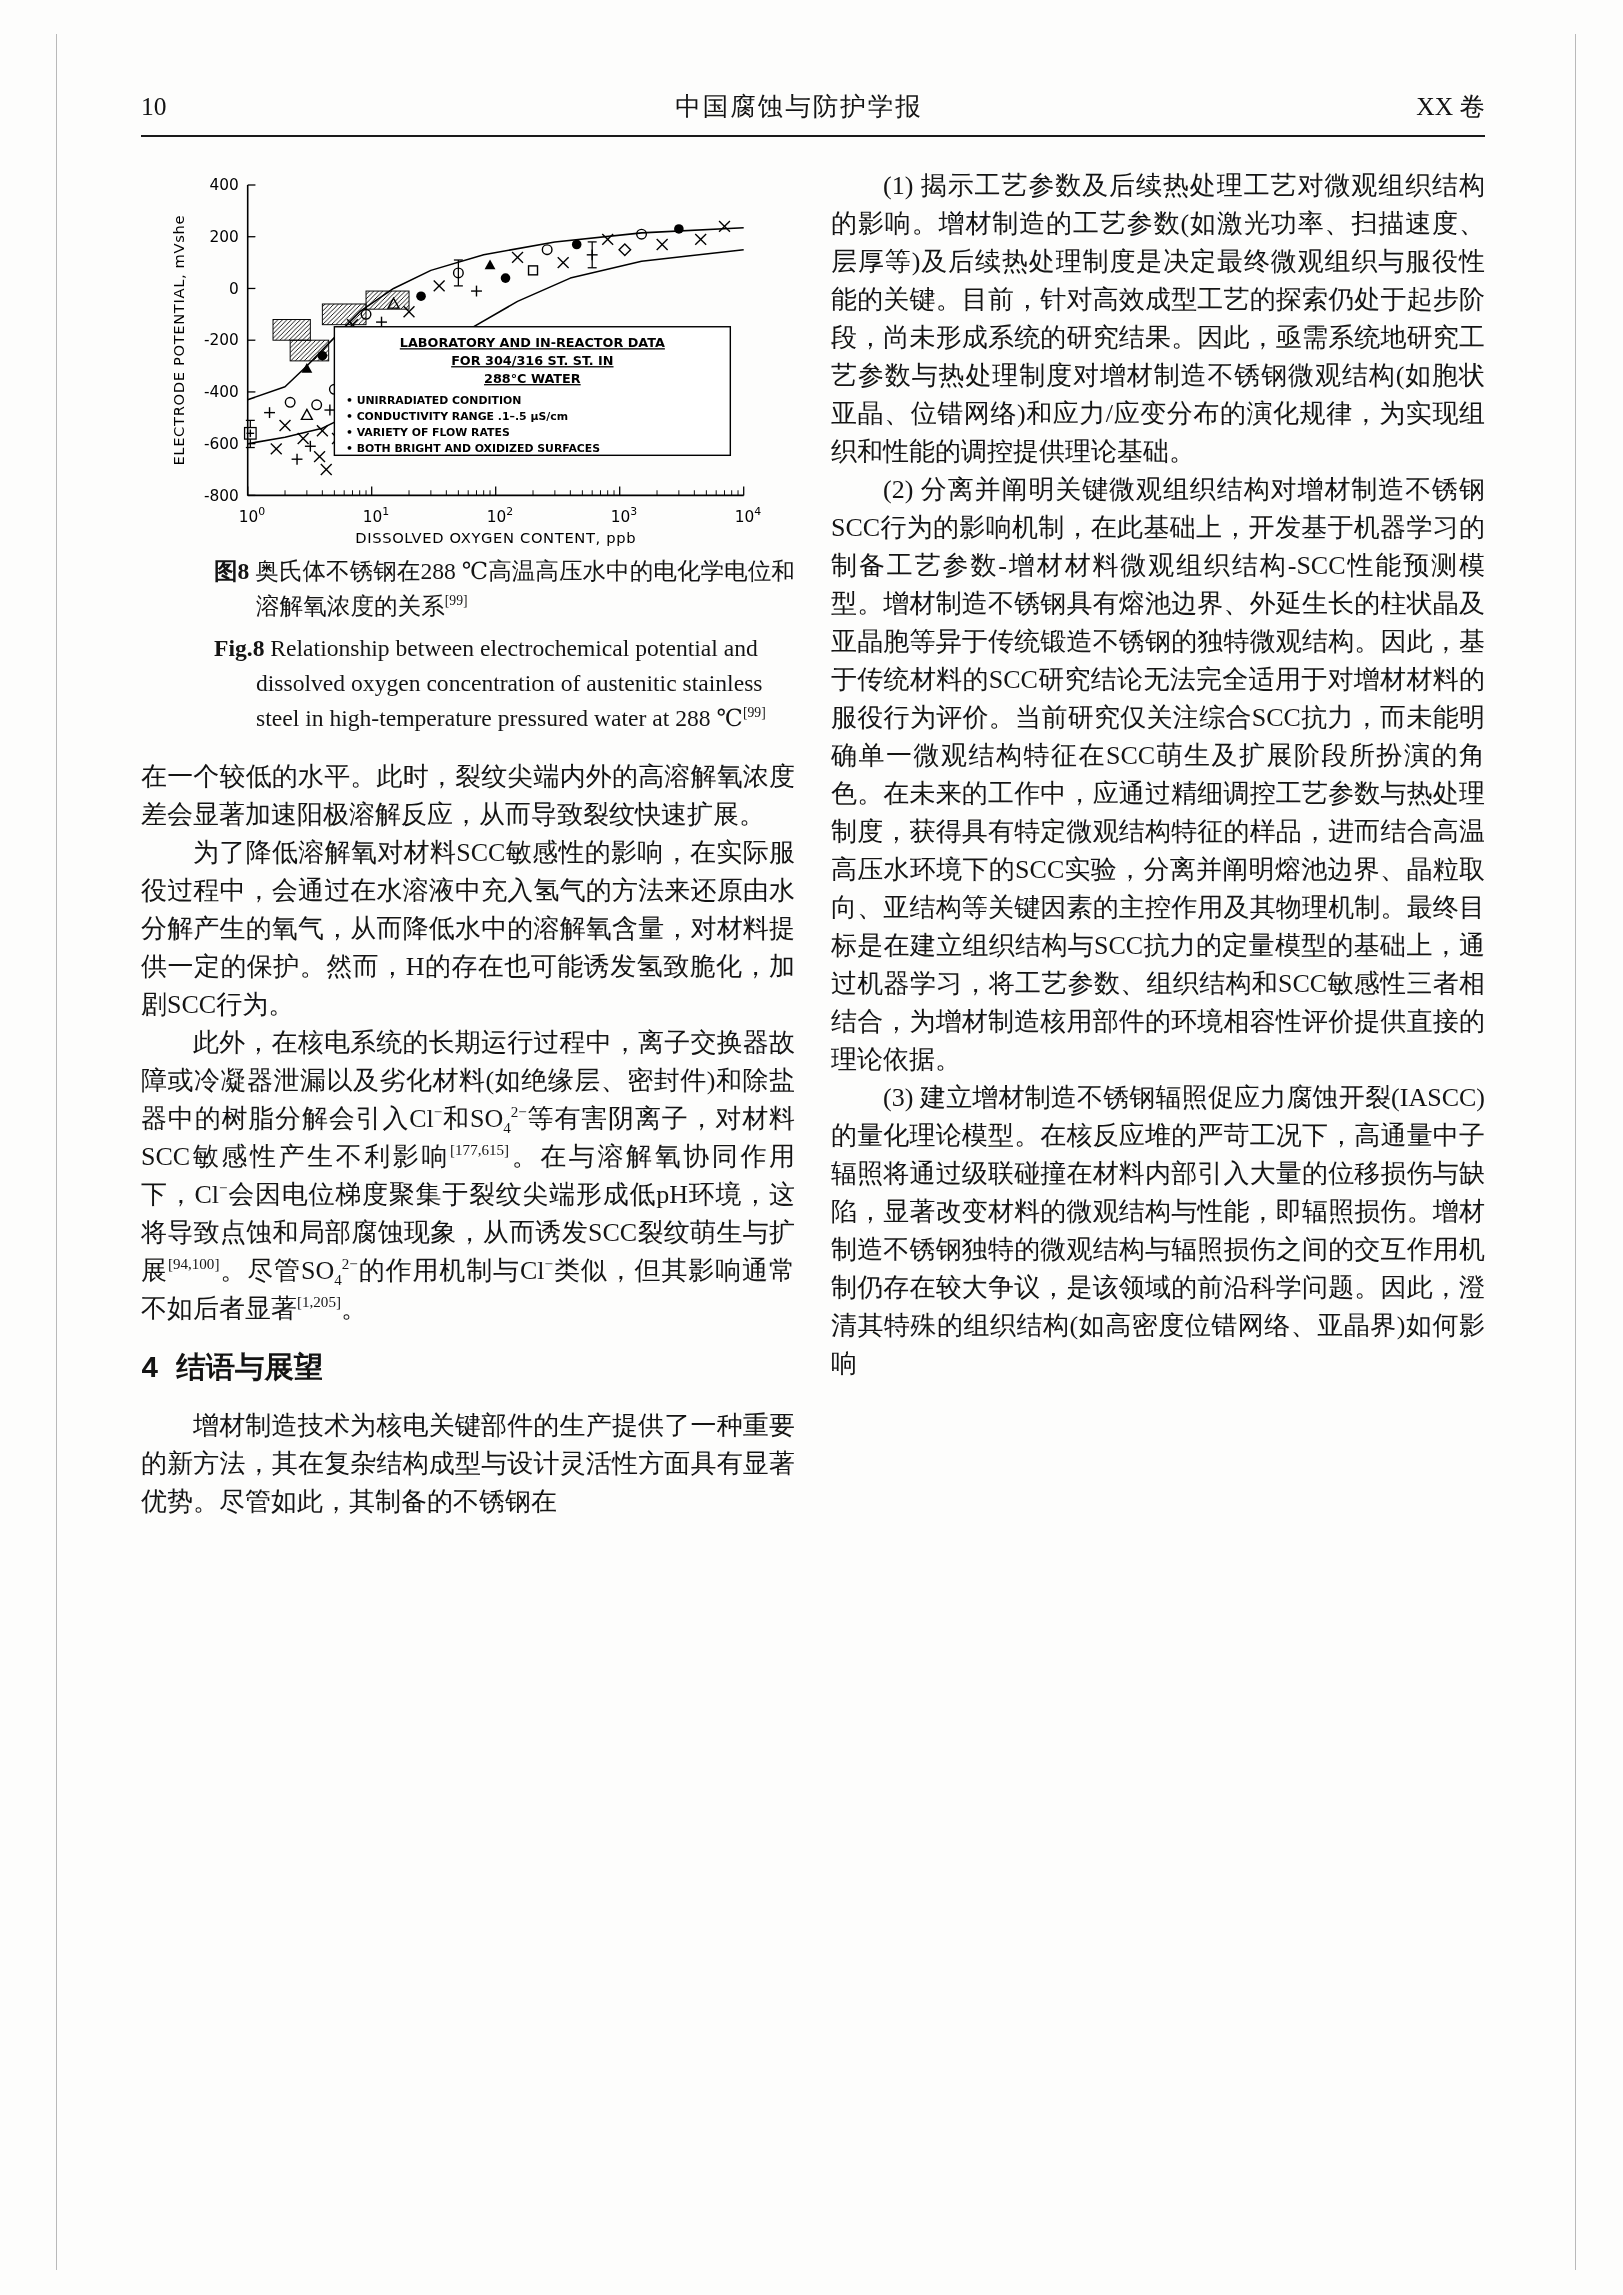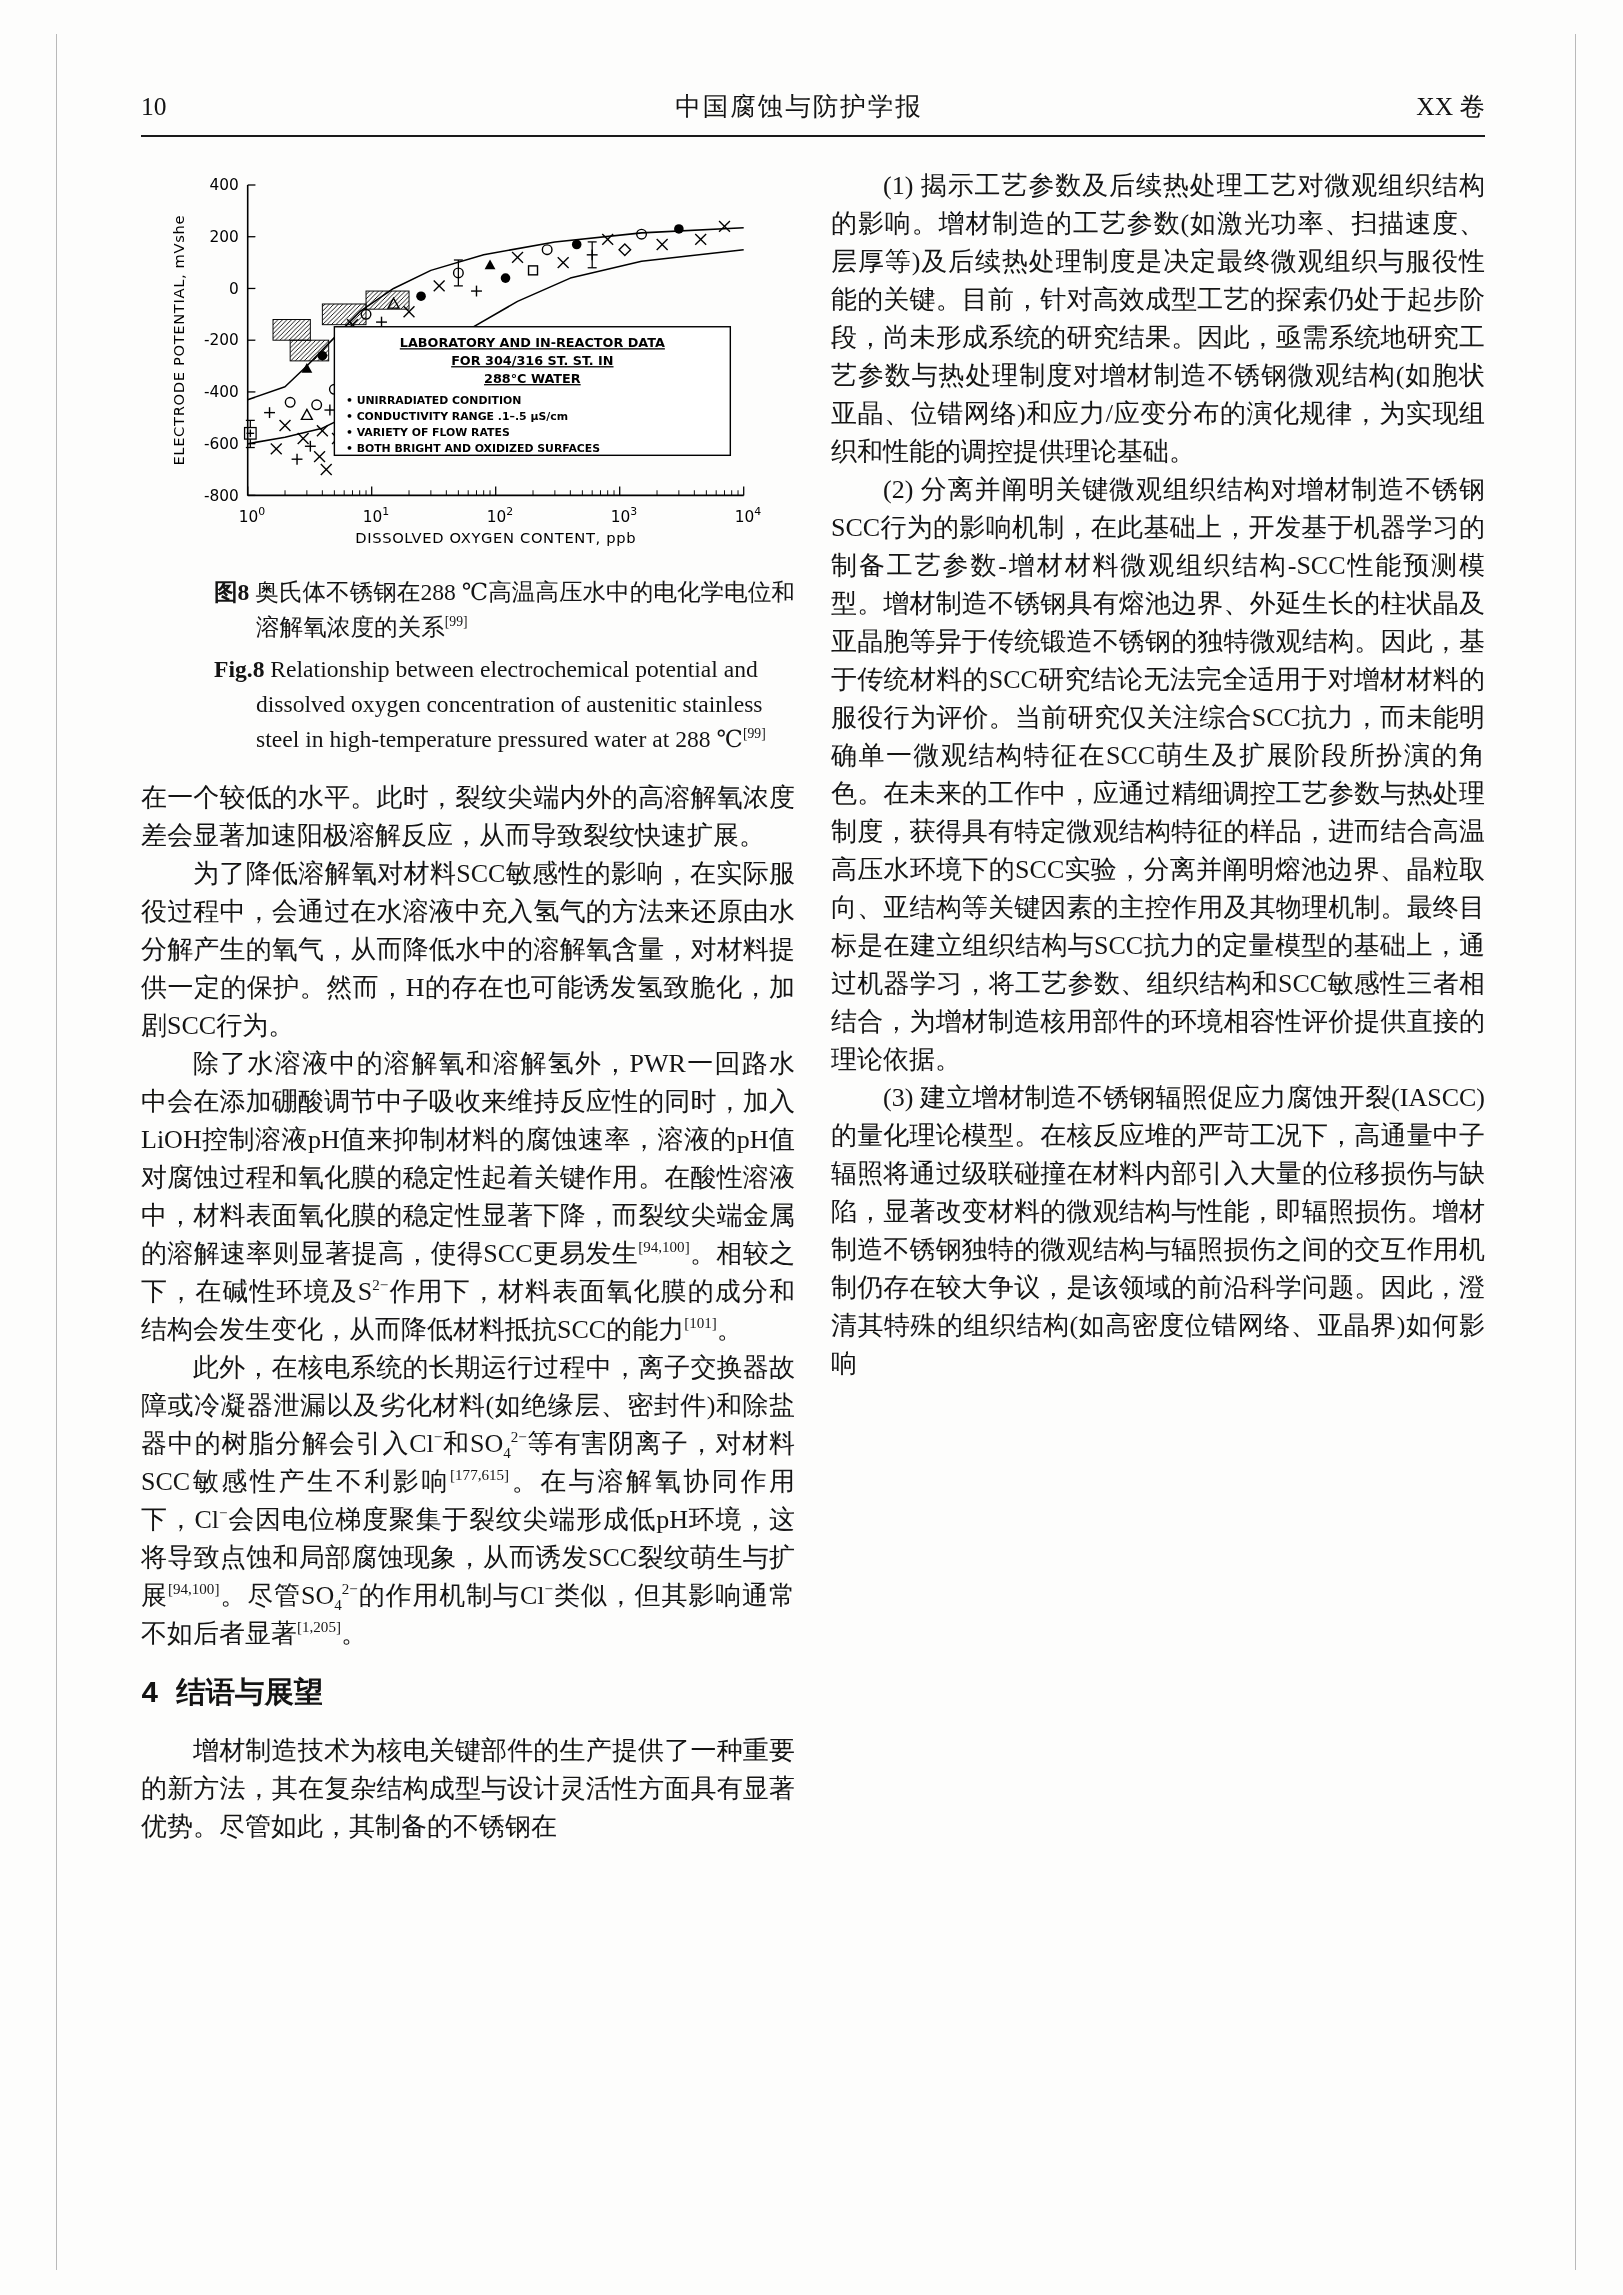--- a/index.html
+++ b/index.html
@@ -20,21 +20,21 @@
   .rule { border-bottom:2.6px solid #1a1a1a; margin-top:10.5px; }
 
   .columns { display:flex; justify-content:space-between; margin-top:30px;gap:20px; }
   .col { width:654px; font-size:26px; line-height:38px; text-align:justify; }
 
   figure { margin:2.6px 0 22px 0; }
   #fig8-svg { display:block; width:609px; height:384px; margin:0 auto; }
 
   .caption { font-size:23.6px; line-height:35px; text-align:left;
              margin:6.5px 0 0 73px; padding-left:42px; text-indent:-42px; }
-  .caption.zh { margin-top:22px; }
+  .caption.zh { margin-top:1px; }
   .caption b { font-weight:bold; }
 
   p.para { text-indent:2em; }
   p.cont { text-indent:0; }
 
   sup { font-size:0.58em; vertical-align:super; line-height:0; }
   sub { font-size:0.58em; vertical-align:sub; line-height:0; }
 
   h2.section {
     font-family:Liberation Mono, monospace;
@@ -218,21 +218,20 @@
               <text x="283.42543834010365" y="441.48333333333335" font-size="17" font-weight="bold" font-family="&quot;DejaVu Sans&quot;,&quot;Liberation Sans&quot;,sans-serif">•  BOTH BRIGHT AND OXIDIZED SURFACES</text>
             </svg>
           <figcaption>
             <p class="caption zh"><b>图8 </b>奥氏体不锈钢在288 ℃高温高压水中的电化学电位和溶解氧浓度的关系<sup>[99]</sup></p>
             <p class="caption en"><b>Fig.8 </b>Relationship between electrochemical potential and dissolved oxygen concentration of austenitic stainless steel in high-temperature pressured water at 288 ℃<sup>[99]</sup></p>
           </figcaption>
         </figure>
 
         <p class="para cont">在一个较低的水平。此时，裂纹尖端内外的高溶解氧浓度差会显著加速阳极溶解反应，从而导致裂纹快速扩展。</p>
         <p class="para">为了降低溶解氧对材料SCC敏感性的影响，在实际服役过程中，会通过在水溶液中充入氢气的方法来还原由水分解产生的氧气，从而降低水中的溶解氧含量，对材料提供一定的保护。然而，H的存在也可能诱发氢致脆化，加剧SCC行为。</p>
-        <p class="para">除了水溶液中的溶解氧和溶解氢外，PWR一回路水中会在添加硼酸调节中子吸收来维持反应性的同时，加入LiOH控制溶液pH值来抑制材料的腐蚀速率，溶液的pH值对腐蚀过程和氧化膜的稳定性起着关键作用。在酸性溶液中，材料表面氧化膜的稳定性显著下降，而裂纹尖端金属的溶解速率则显著提高，使得SCC更易发生<sup>[94,100]</sup>。相较之下，在碱性环境及S<sup>2−</sup>作用下，材料表面氧化膜的成分和结构会发生变化，从而降低材料抵抗SCC的能力<sup>[101]</sup>。</p>
         <p class="para">此外，在核电系统的长期运行过程中，离子交换器故障或冷凝器泄漏以及劣化材料(如绝缘层、密封件)和除盐器中的树脂分解会引入Cl<sup>−</sup>和SO<sub>4</sub><sup>2−</sup>等有害阴离子，对材料SCC敏感性产生不利影响<sup>[177,615]</sup>。在与溶解氧协同作用下，Cl<sup>−</sup>会因电位梯度聚集于裂纹尖端形成低pH环境，这将导致点蚀和局部腐蚀现象，从而诱发SCC裂纹萌生与扩展<sup>[94,100]</sup>。尽管SO<sub>4</sub><sup>2−</sup>的作用机制与Cl<sup>−</sup>类似，但其影响通常不如后者显著<sup>[1,205]</sup>。</p>
 
         <h2 class="section">4 结语与展望</h2>
 
         <p class="para">增材制造技术为核电关键部件的生产提供了一种重要的新方法，其在复杂结构成型与设计灵活性方面具有显著优势。尽管如此，其制备的不锈钢在</p>
       </div>
 
       <div class="col">
         <p class="para">(1) 揭示工艺参数及后续热处理工艺对微观组织结构的影响。增材制造的工艺参数(如激光功率、扫描速度、层厚等)及后续热处理制度是决定最终微观组织与服役性能的关键。目前，针对高效成型工艺的探索仍处于起步阶段，尚未形成系统的研究结果。因此，亟需系统地研究工艺参数与热处理制度对增材制造不锈钢微观结构(如胞状亚晶、位错网络)和应力/应变分布的演化规律，为实现组织和性能的调控提供理论基础。</p>
         <p class="para">(2) 分离并阐明关键微观组织结构对增材制造不锈钢SCC行为的影响机制，在此基础上，开发基于机器学习的制备工艺参数-增材材料微观组织结构-SCC性能预测模型。增材制造不锈钢具有熔池边界、外延生长的柱状晶及亚晶胞等异于传统锻造不锈钢的独特微观结构。因此，基于传统材料的SCC研究结论无法完全适用于对增材材料的服役行为评价。当前研究仅关注综合SCC抗力，而未能明确单一微观结构特征在SCC萌生及扩展阶段所扮演的角色。在未来的工作中，应通过精细调控工艺参数与热处理制度，获得具有特定微观结构特征的样品，进而结合高温高压水环境下的SCC实验，分离并阐明熔池边界、晶粒取向、亚结构等关键因素的主控作用及其物理机制。最终目标是在建立组织结构与SCC抗力的定量模型的基础上，通过机器学习，将工艺参数、组织结构和SCC敏感性三者相结合，为增材制造核用部件的环境相容性评价提供直接的理论依据。</p>

